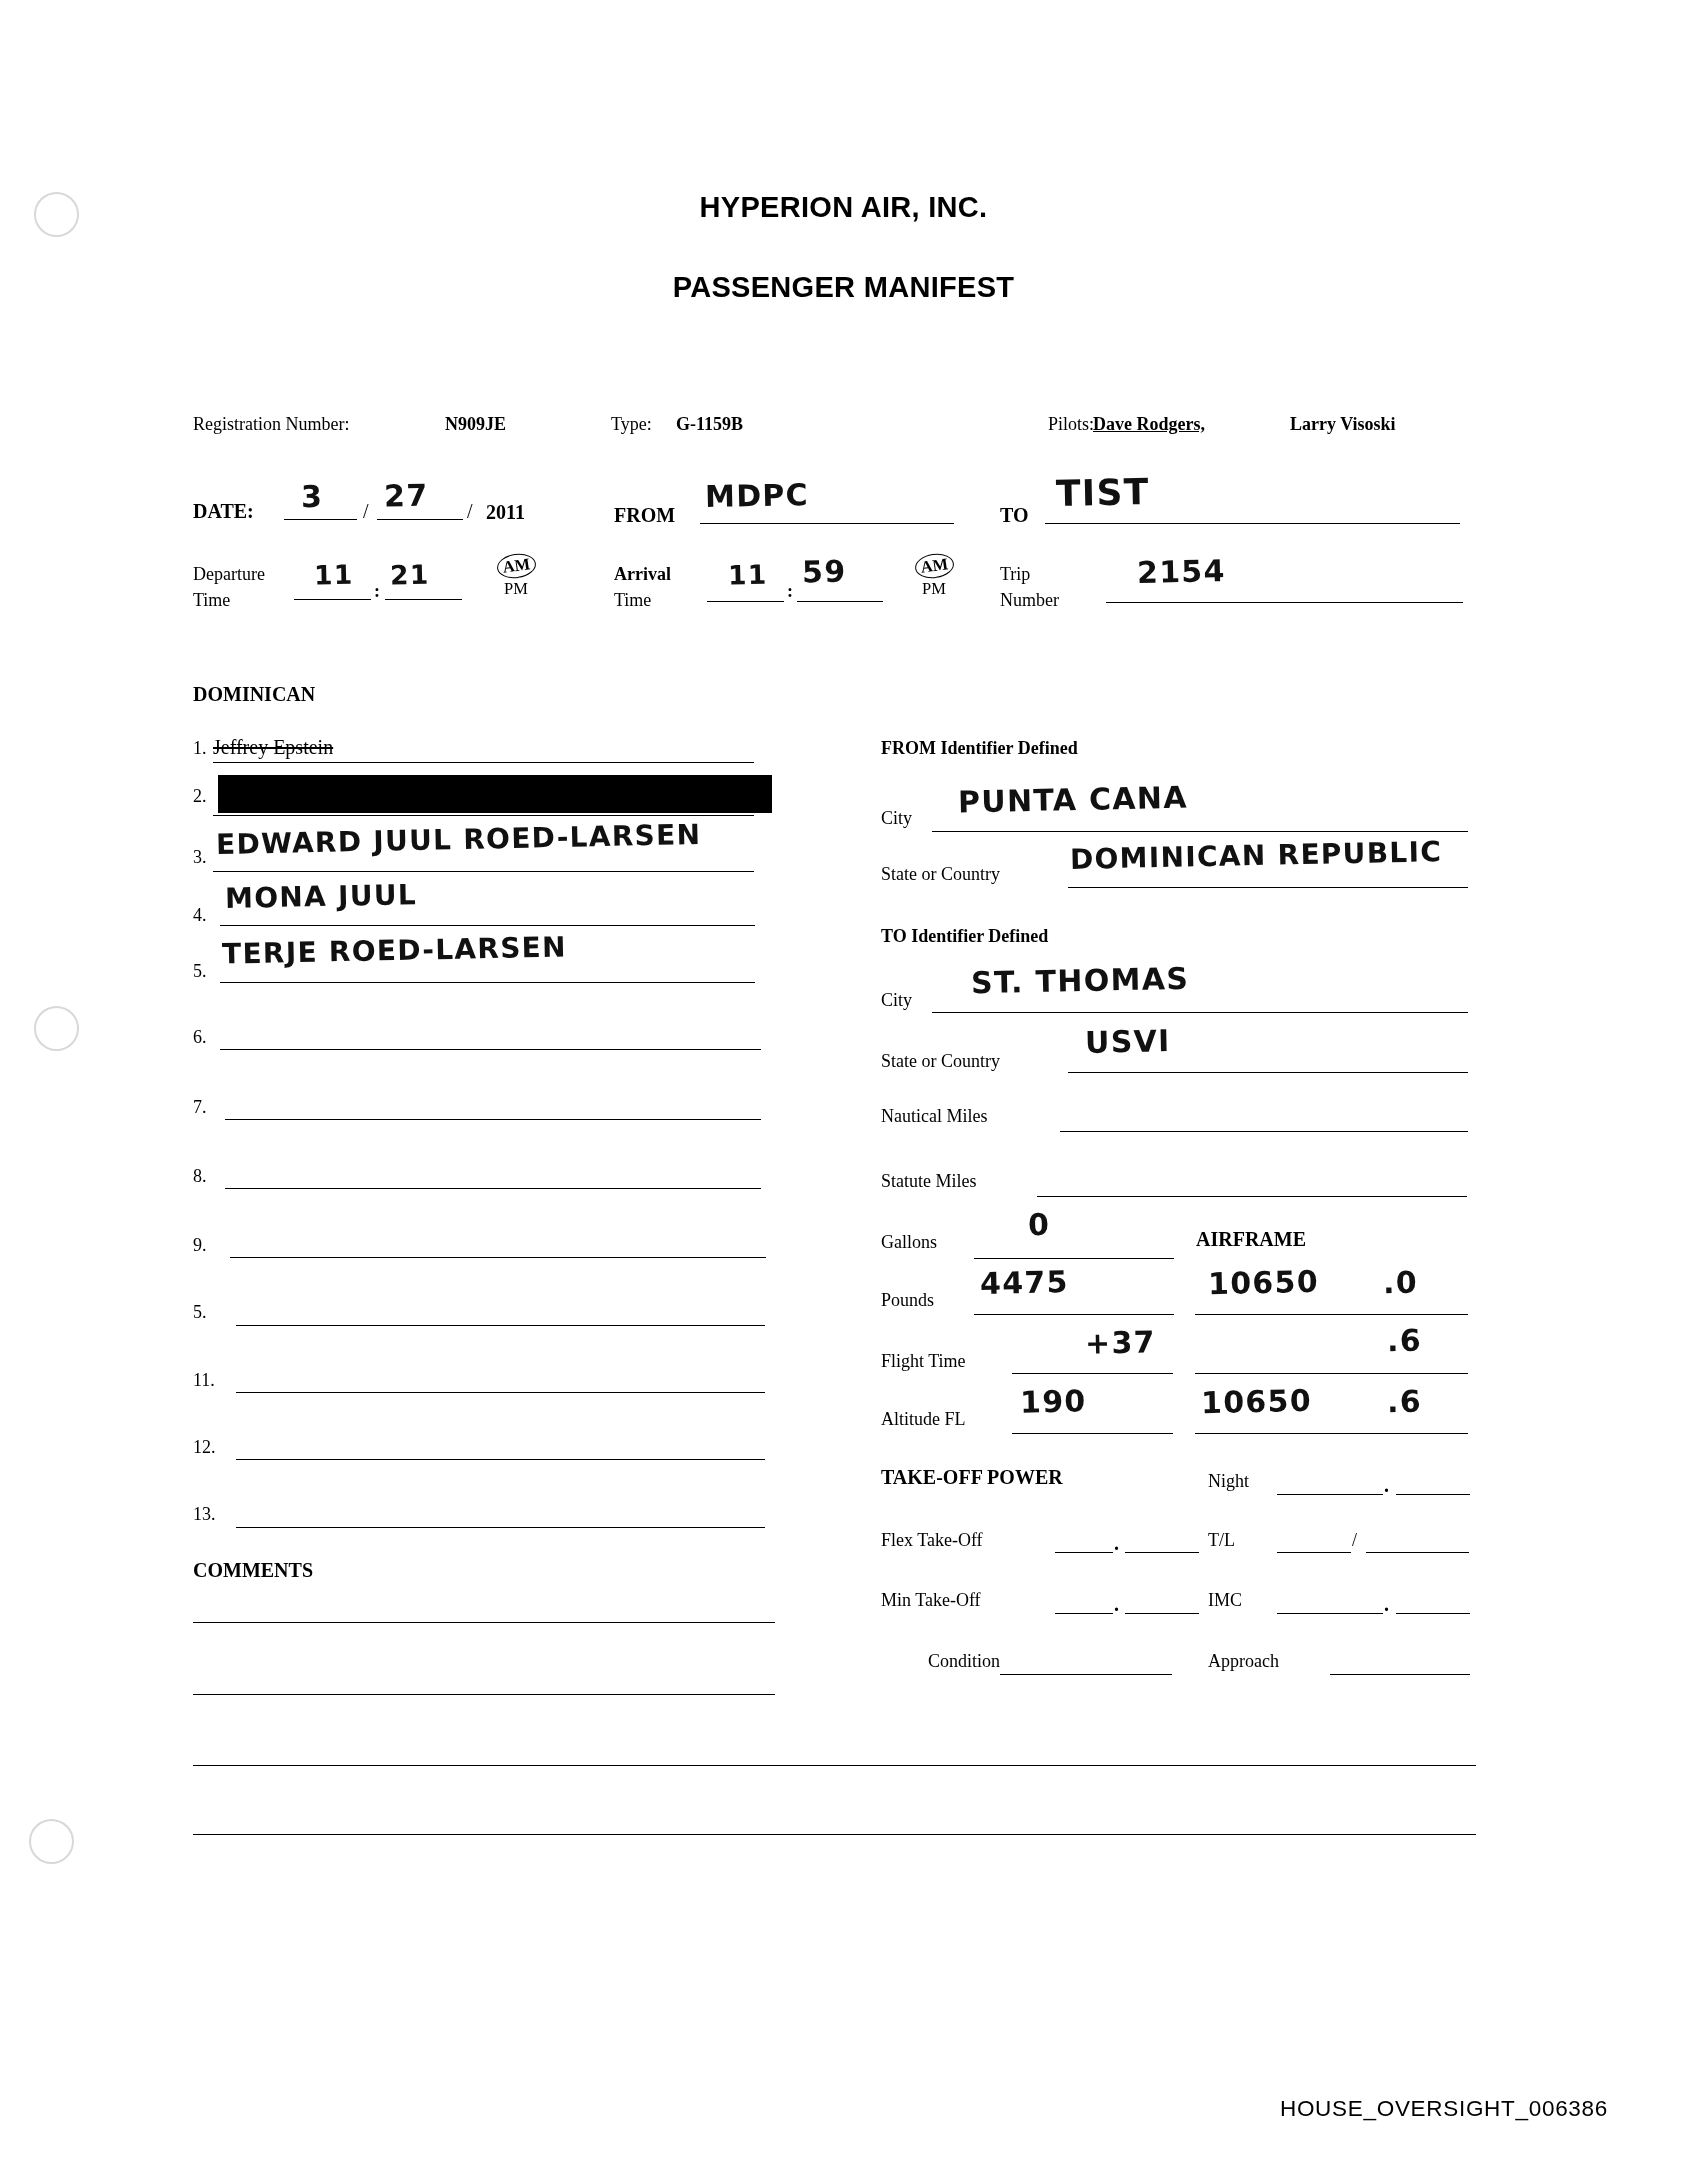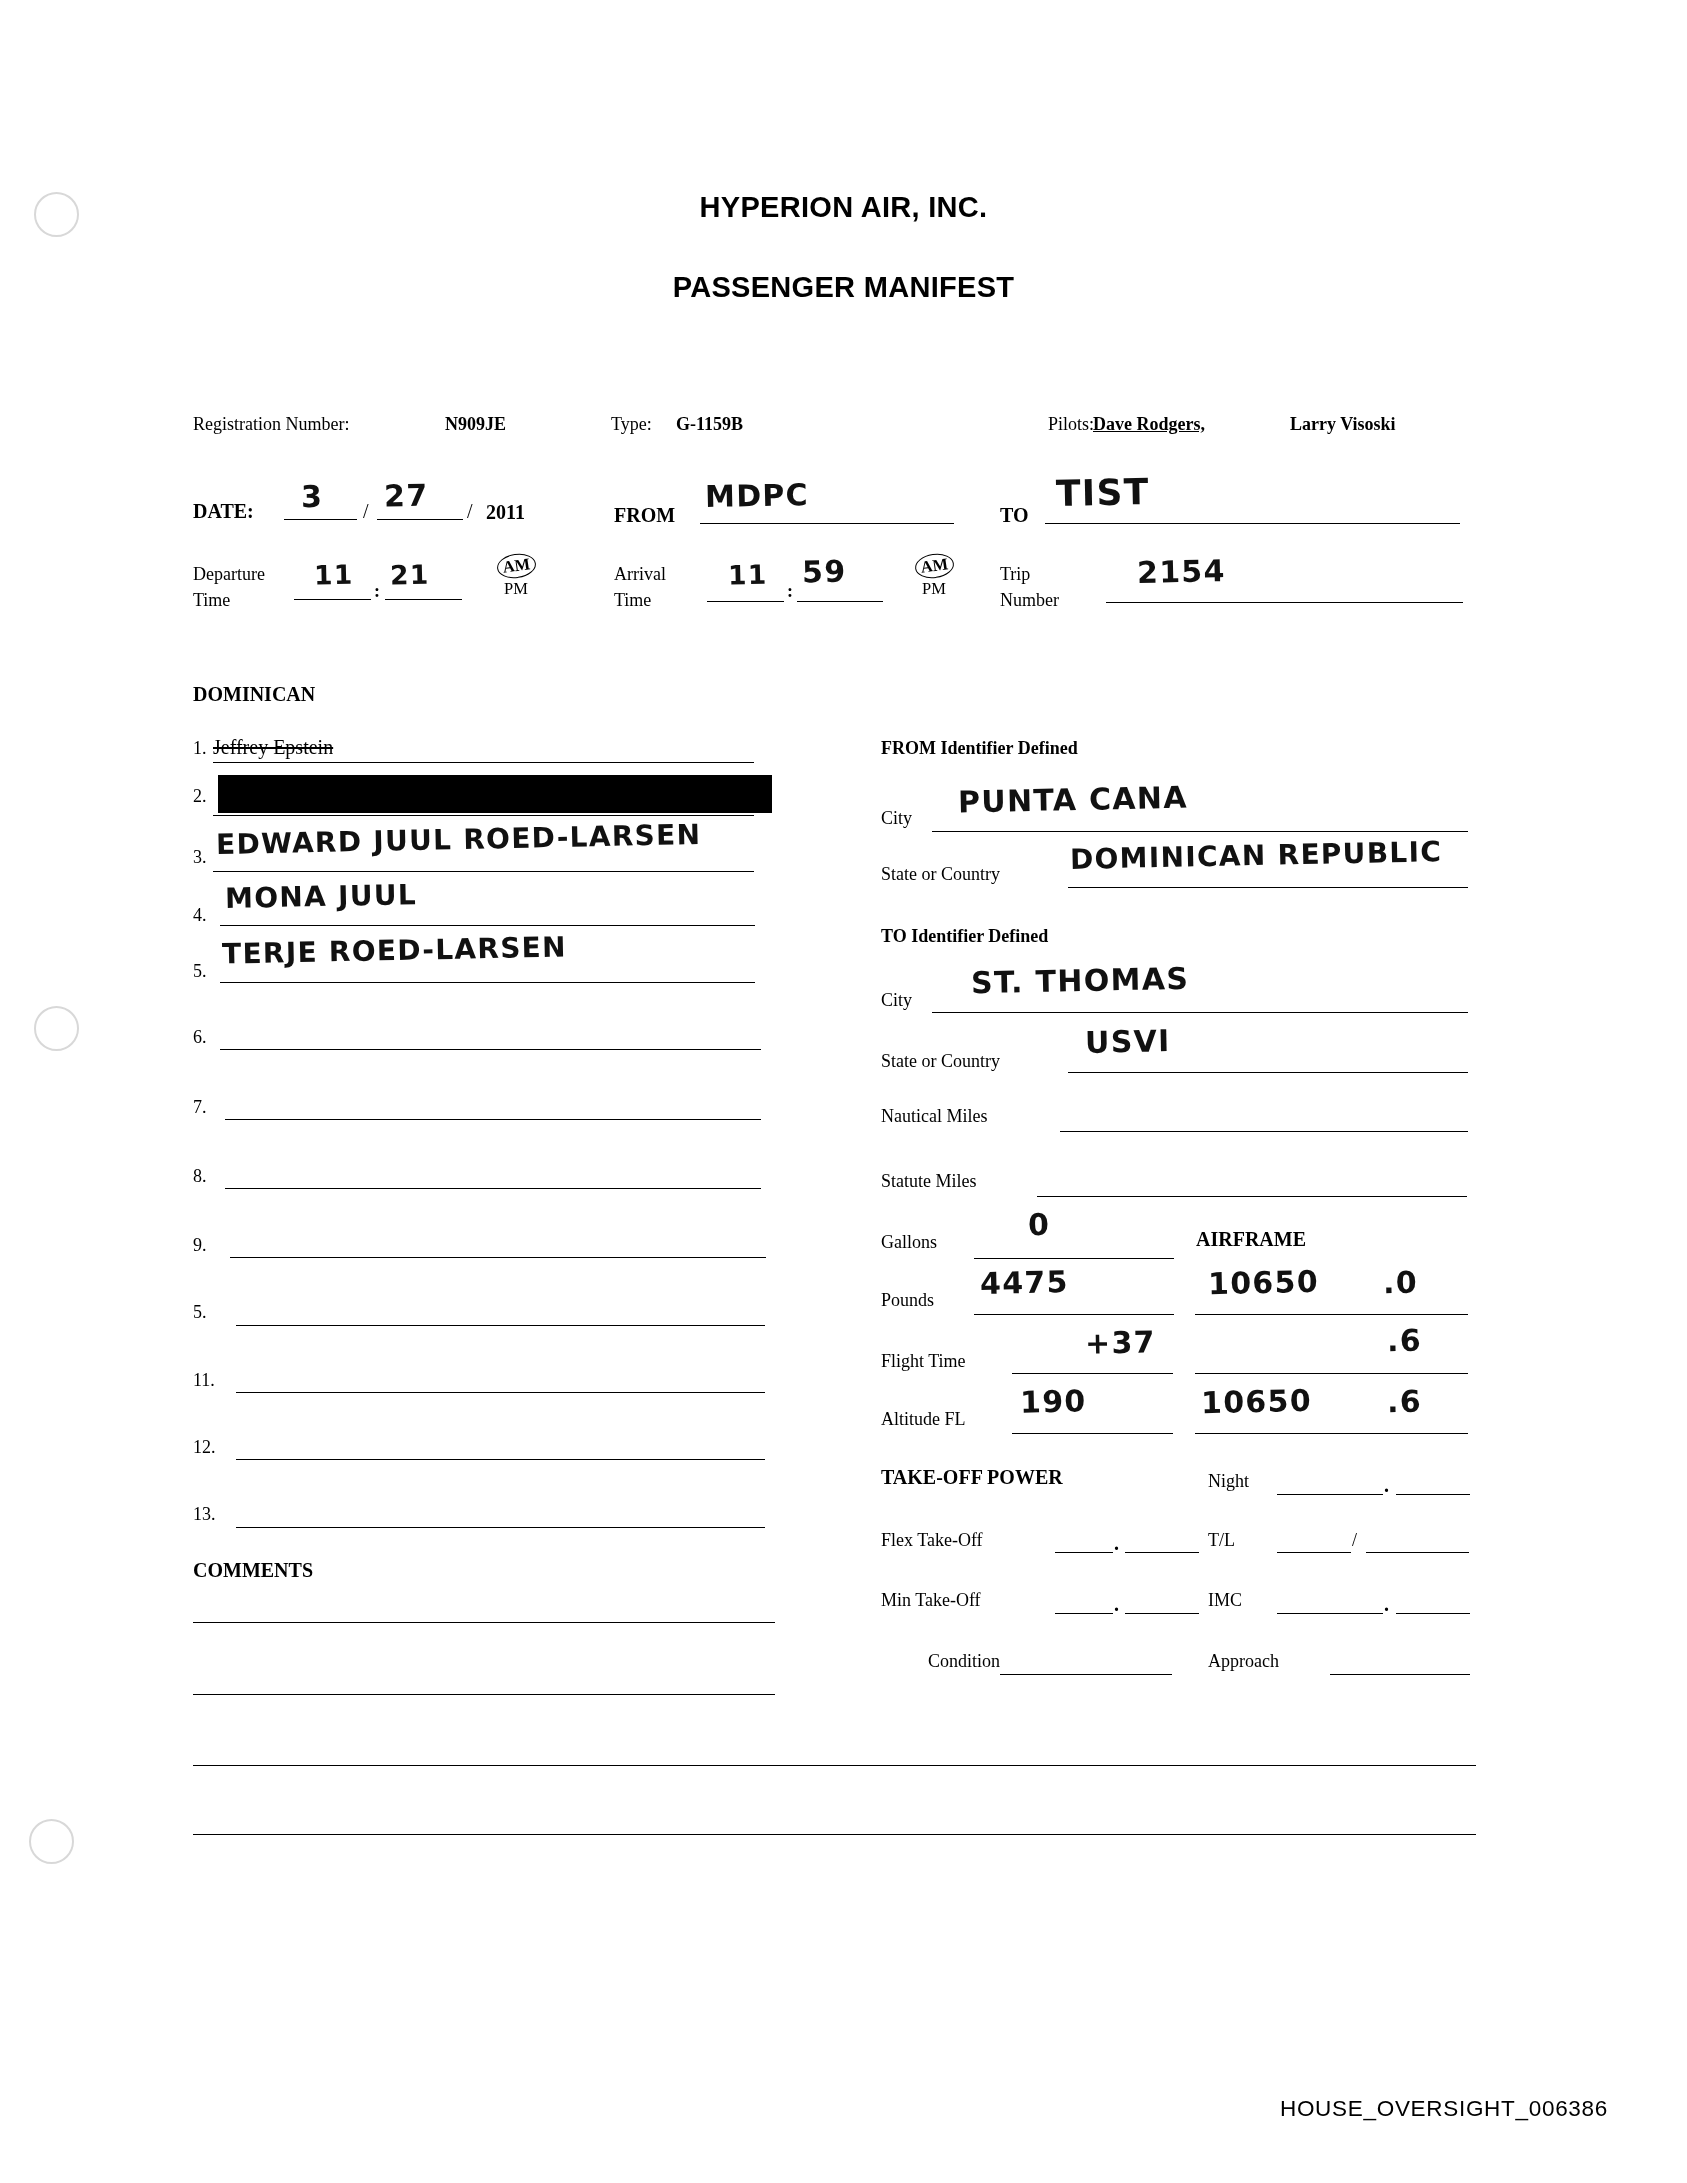--- a/index.html
+++ b/index.html
@@ -160,21 +160,21 @@
 <div class="hw" style="left:314px; top:559px;">11</div>
 <div class="rule" style="left:294px; top:599px; width:77px;"></div>
 <div class="pt b" style="left:374px; top:581px;">:</div>
 <div class="hw" style="left:390px; top:559px;">21</div>
 <div class="rule" style="left:385px; top:599px; width:77px;"></div>
 <div class="ampm-wrap" style="left:496px; top:554px;">
   <span class="am">AM</span>
   <span class="pm">PM</span>
 </div>
 
-<div class="pt" style="left:614px; top:564px;">Arrival</div>
+<div class="pt" style="left:614px; top:564px;font-weight:bold;">Arrival</div>
 <div class="pt" style="left:614px; top:590px;">Time</div>
 <div class="hw" style="left:728px; top:559px;">11</div>
 <div class="rule" style="left:707px; top:601px; width:77px;"></div>
 <div class="pt b" style="left:787px; top:581px;">:</div>
 <div class="hw lg" style="left:802px; top:554px;">59</div>
 <div class="rule" style="left:797px; top:601px; width:86px;"></div>
 <div class="ampm-wrap" style="left:914px; top:554px;">
   <span class="am">AM</span>
   <span class="pm">PM</span>
 </div>

